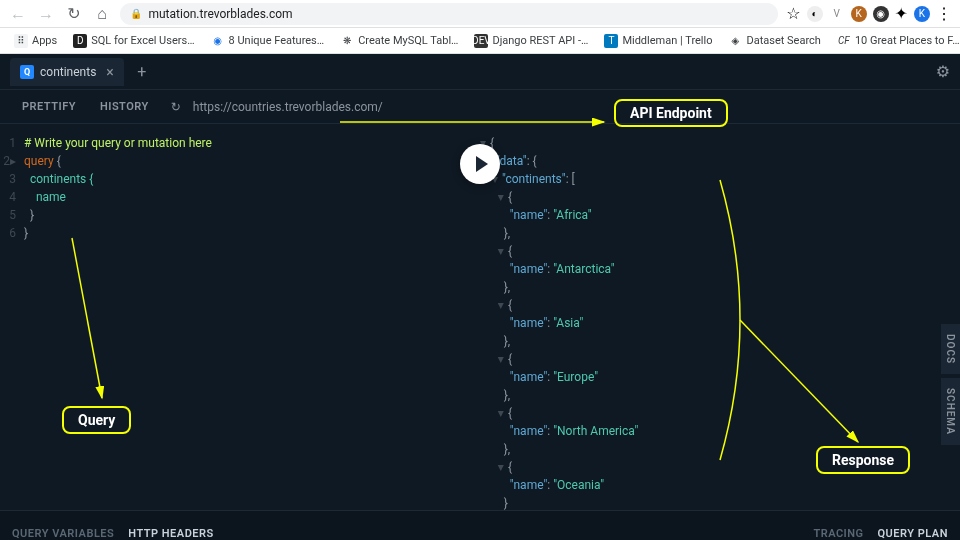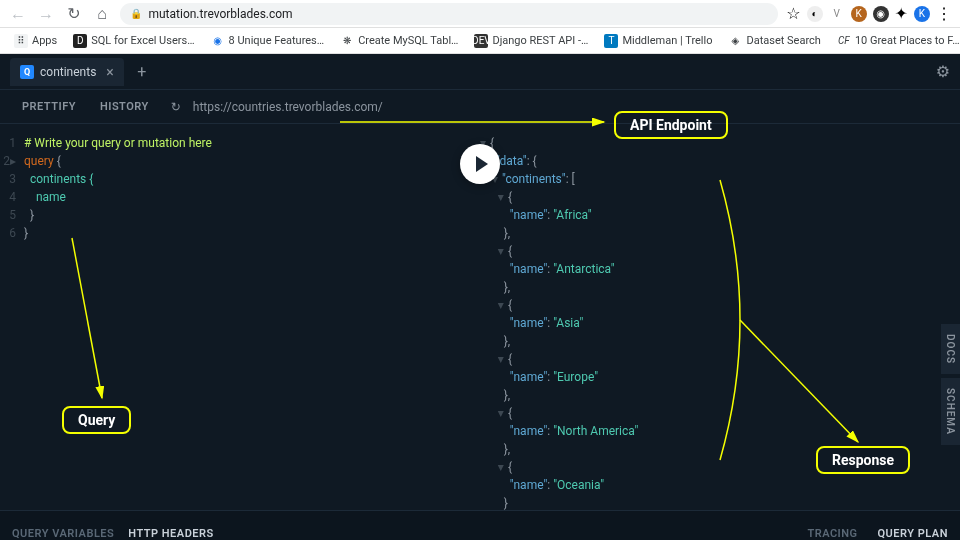--- a/index.html
+++ b/index.html
@@ -40,21 +40,21 @@
 .str{color:#4ec9b0}
 .punct{color:#8b949e}
 .caret{color:#3d4852;margin-right:4px}
 .play-btn{position:absolute;left:50%;top:20px;transform:translateX(-50%);width:40px;height:40px;background:#fff;border-radius:50%;display:flex;align-items:center;justify-content:center;box-shadow:0 2px 8px rgba(0,0,0,0.3);z-index:5}
 .play-triangle{width:0;height:0;border-left:12px solid #1a2633;border-top:8px solid transparent;border-bottom:8px solid transparent;margin-left:3px}
 .side-tabs{position:absolute;right:0;top:200px;display:flex;flex-direction:column;gap:4px}
 .side-tab{background:#1a2633;color:#8b949e;writing-mode:vertical-rl;padding:10px 4px;font-size:10px;font-weight:600;letter-spacing:1px}
 .bottom-bar{height:30px;background:#0c151e;display:flex;align-items:flex-end;padding:0 12px;font-size:11px;color:#5a6876;gap:14px;border-top:1px solid #1c2a38}
 .bb-item{font-weight:600;letter-spacing:0.5px}
 .bb-item.active{color:#c9d1d9}
-.bb-right{margin-left:auto;display:flex;gap:20px}
+.bb-right{margin-left:auto;display:flex;gap:14px}
 .annotation{position:absolute;border:2px solid #f4ff00;border-radius:8px;padding:4px 14px;font-weight:bold;font-size:14px;color:#fff;background:transparent;z-index:10}
 .svg-overlay{position:absolute;top:0;left:0;width:100%;height:100%;pointer-events:none;z-index:8}
 </style>
 </head>
 <body>
 
 <div class="browser-toolbar">
   <div class="nav-btn disabled">←</div>
   <div class="nav-btn disabled">→</div>
   <div class="nav-btn">↻</div>
@@ -196,21 +196,21 @@
   <div class="bottom-bar">
     <span class="bb-item">QUERY VARIABLES</span>
     <span class="bb-item active">HTTP HEADERS</span>
     <div class="bb-right">
       <span class="bb-item">TRACING</span>
       <span class="bb-item active">QUERY PLAN</span>
     </div>
   </div>
 </div>
 
-<div class="annotation" style="top:111px;left:614px">API Endpoint</div>
+<div class="annotation" style="top:99px;left:614px">API Endpoint</div>
 <div class="annotation" style="top:406px;left:62px">Query</div>
 <div class="annotation" style="top:446px;left:816px">Response</div>
 
 <svg class="svg-overlay">
   <defs>
       <marker id="ah" markerWidth="10" markerHeight="10" refX="8" refY="3" orient="auto">
         <path d="M0,0 L0,6 L9,3 z" fill="#f4ff00"></path>
       </marker>
     </defs>
   <line x1="340" y1="122" x2="604" y2="122" stroke="#f4ff00" stroke-width="1.5" marker-end="url(#ah)"></line>

